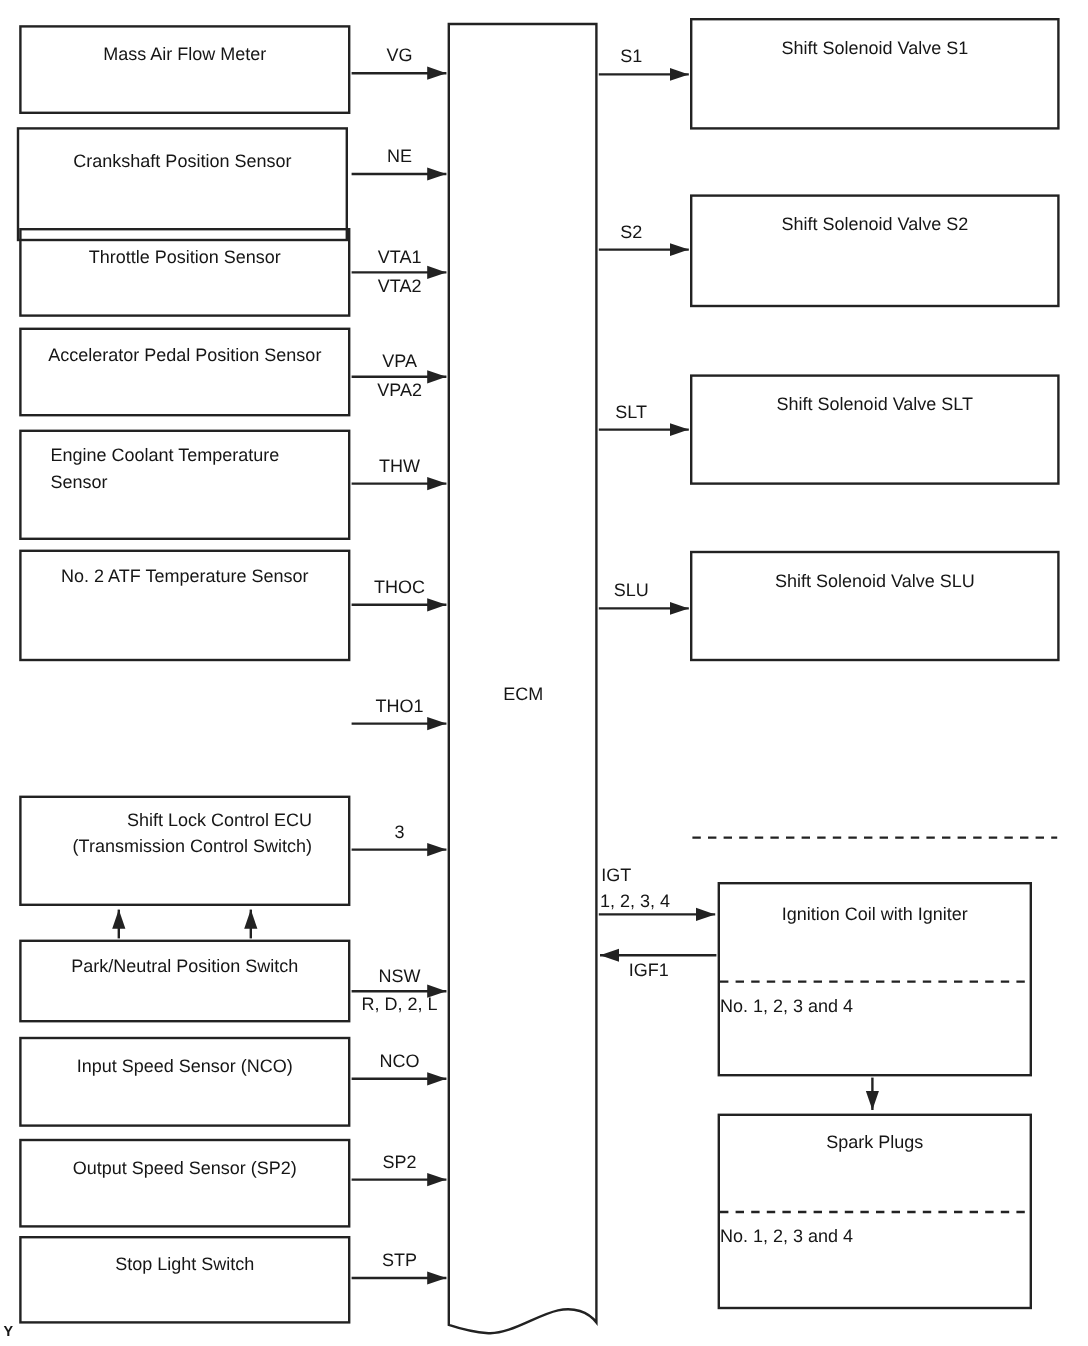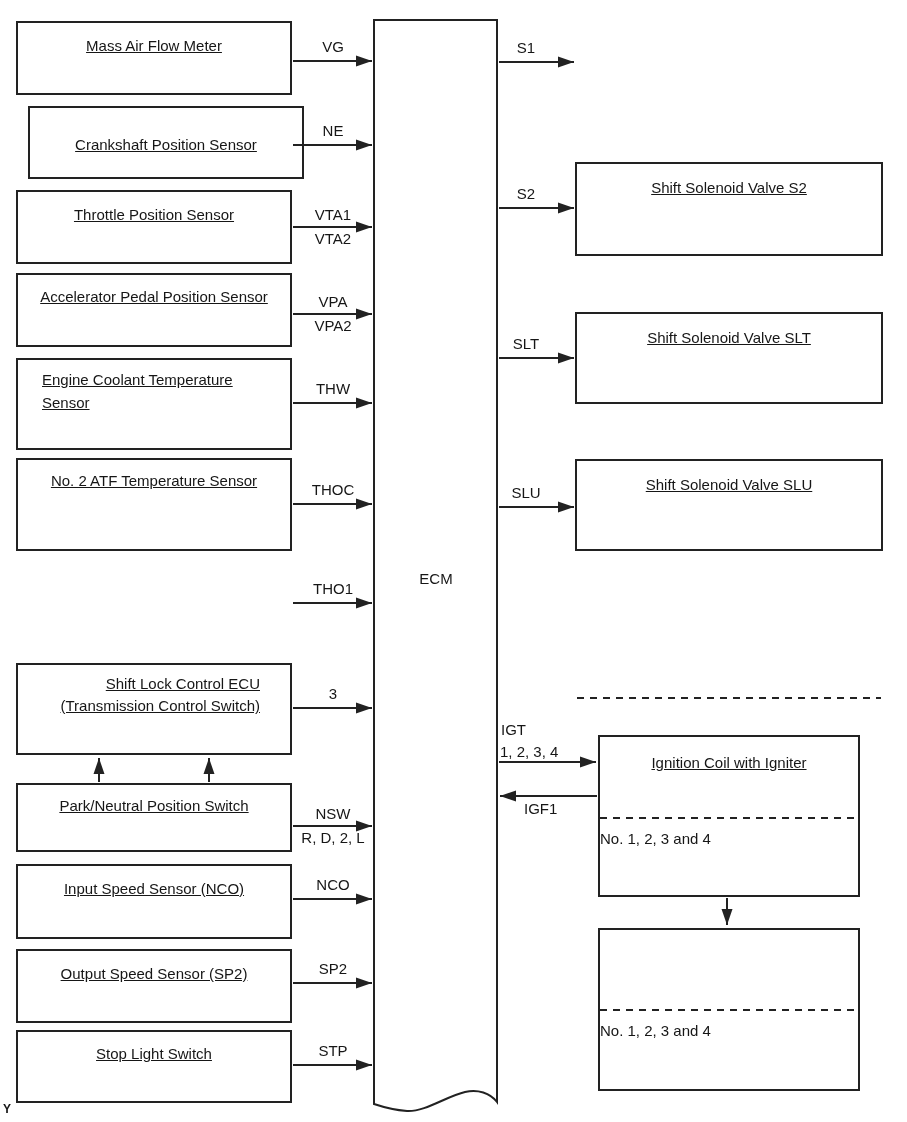--- a/index.html
+++ b/index.html
@@ -13,21 +13,20 @@
   }
   #wires{position:absolute;left:0;top:0;pointer-events:none;}
   .box{
     position:absolute;
     box-sizing:border-box;
     border:2px solid #222222;
     background:transparent;
     text-align:center;
     font-size:15px;
     line-height:22px;
-    text-decoration:underline;
   }
   .box .bl{display:block;}
   .sig{
     position:absolute;
     font-size:15px;
     line-height:17px;
     text-align:center;
     white-space:nowrap;
   }
   .sig.lft{text-align:left;}
@@ -88,21 +87,21 @@
     <line x1="727" y1="898" x2="727" y2="925" stroke="#222222" stroke-width="2" marker-end="url(#ah)"></line>
 
     <line x1="577" y1="698" x2="881" y2="698" stroke="#222222" stroke-width="2" stroke-dasharray="7 6"></line>
     <line x1="600" y1="818" x2="858" y2="818" stroke="#222222" stroke-width="2" stroke-dasharray="7 6"></line>
     <line x1="600" y1="1010" x2="858" y2="1010" stroke="#222222" stroke-width="2" stroke-dasharray="7 6"></line>
   </svg>
 
   <div class="box" style="left:16px;top:21px;width:276px;height:74px;padding-top:12px">
     <span class="bl">Mass Air Flow Meter</span>
   </div>
-  <div class="box" style="left:28px;top:106px;width:276px;height:73px;padding-top:26px">
+  <div class="box" style="left:14px;top:106px;width:276px;height:95px;padding-top:16px">
     <span class="bl">Crankshaft Position Sensor</span>
   </div>
   <div class="box" style="left:16px;top:190px;width:276px;height:74px;padding-top:12px">
     <span class="bl">Throttle Position Sensor</span>
   </div>
   <div class="box" style="left:16px;top:273px;width:276px;height:74px;padding-top:11px">
     <span class="bl">Accelerator Pedal Position Sensor</span>
   </div>
   <div class="box" style="left:16px;top:358px;width:276px;height:92px;padding:8px 40px 0 24px;text-align:left;line-height:23px">
     <span class="bl">Engine Coolant Temperature Sensor</span>
@@ -137,20 +136,23 @@
   <div class="sig" style="left:293px;top:580px;width:80px">THO1</div>
   <div class="sig" style="left:293px;top:685px;width:80px">3</div>
   <div class="sig" style="left:293px;top:805px;width:80px">NSW</div>
   <div class="sig" style="left:293px;top:829px;width:80px">R, D, 2, L</div>
   <div class="sig" style="left:293px;top:876px;width:80px">NCO</div>
   <div class="sig" style="left:293px;top:960px;width:80px">SP2</div>
   <div class="sig" style="left:293px;top:1042px;width:80px">STP</div>
 
   <div class="ecm-label">ECM</div>
 
+  <div class="box" style="left:575px;top:15px;width:308px;height:93px;padding-top:13px">
+    <span class="bl">Shift Solenoid Valve S1</span>
+  </div>
   <div class="box" style="left:575px;top:162px;width:308px;height:94px;padding-top:13px">
     <span class="bl">Shift Solenoid Valve S2</span>
   </div>
   <div class="box" style="left:575px;top:459px;width:308px;height:92px;padding-top:13px">
     <span class="bl">Shift Solenoid Valve SLU</span>
   </div>
   <div class="box" style="left:575px;top:312px;width:308px;height:92px;padding-top:13px">
     <span class="bl">Shift Solenoid Valve SLT</span>
   </div>
 
@@ -163,18 +165,19 @@
   <div class="sig lft" style="left:501px;top:721px;width:90px">IGT</div>
   <div class="sig lft" style="left:500px;top:743px;width:90px">1, 2, 3, 4</div>
   <div class="sig lft" style="left:524px;top:800px;width:70px">IGF1</div>
 
   <div class="box" style="left:598px;top:735px;width:262px;height:162px;padding-top:15px">
     <span class="bl">Ignition Coil with Igniter</span>
     <span class="sublabel" style="top:93px">No. 1, 2, 3 and 4</span>
   </div>
 
   <div class="box" style="left:598px;top:928px;width:262px;height:163px;padding-top:12px">
+    <span class="bl">Spark Plugs</span>
     <span class="sublabel" style="top:92px">No. 1, 2, 3 and 4</span>
   </div>
 
   <div class="corner">Y</div>
 
 </div>
 
 </body></html>

